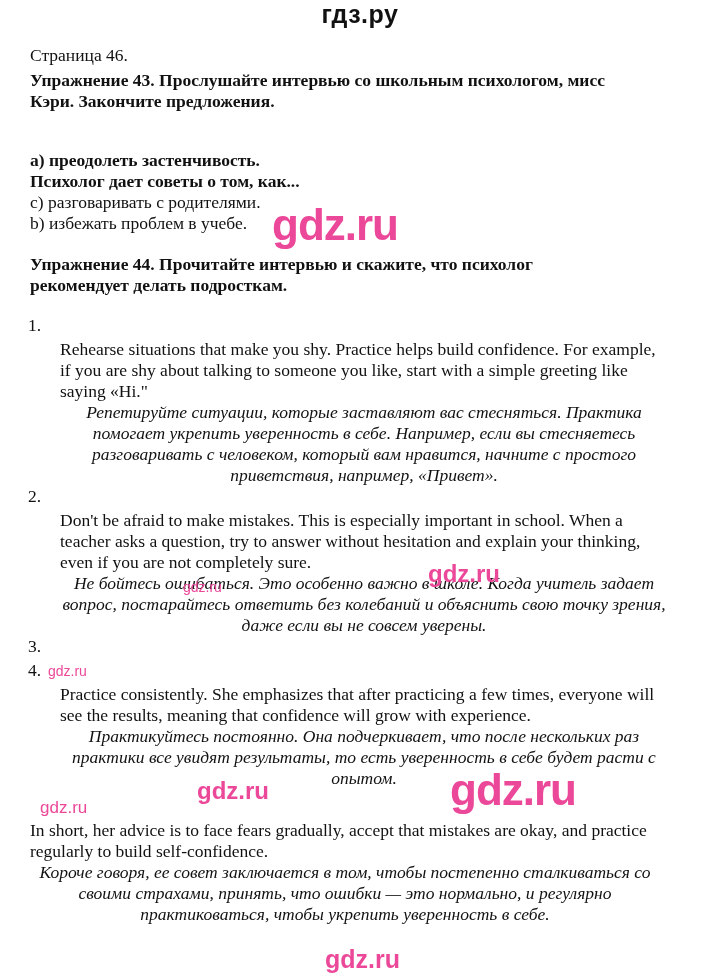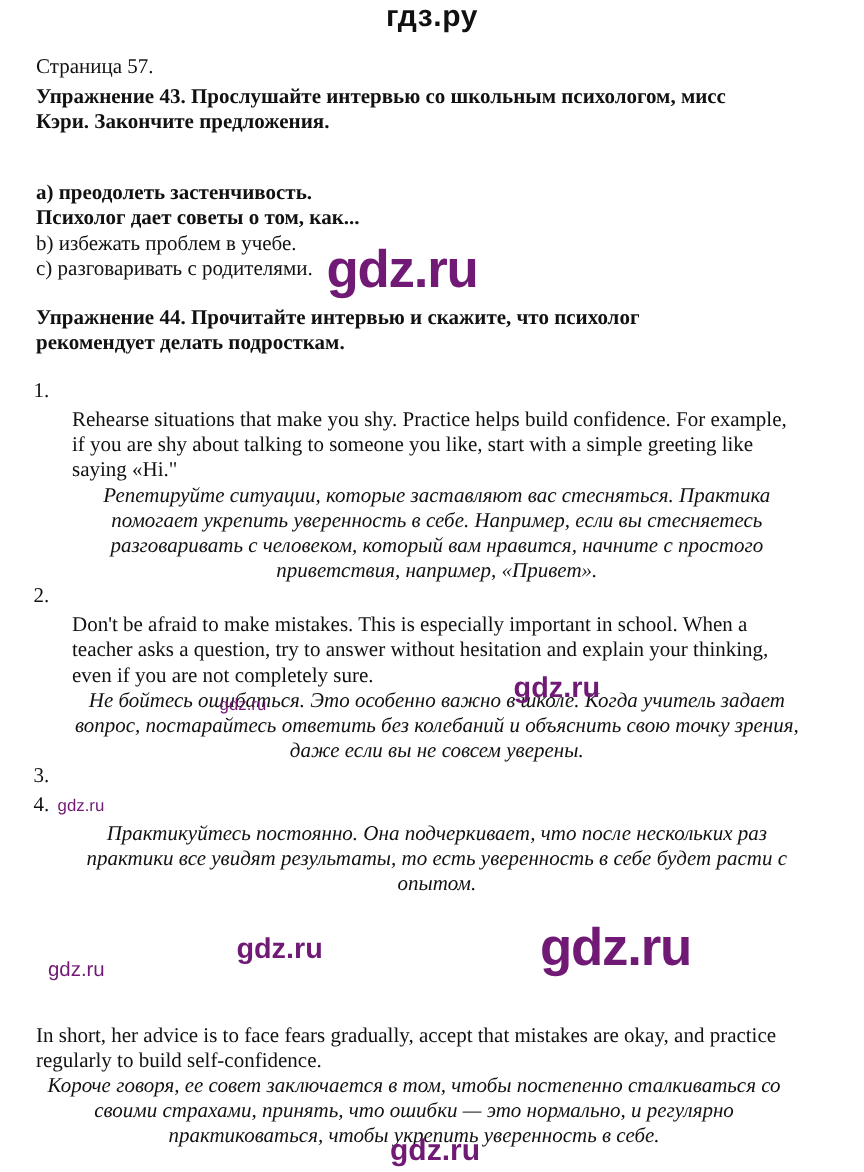--- a/index.html
+++ b/index.html
@@ -8,39 +8,39 @@
   .site-title { position: absolute; left: 0; width: 720px; top: 0; text-align: center;
                 font-family: "Liberation Sans", sans-serif; font-weight: bold; font-size: 25px;
                 letter-spacing: 0.5px; color: #111; }
   .block { position: absolute; left: 30px; width: 660px; font-size: 17.5px; line-height: 21px; }
   .bold { font-weight: bold; }
   .it { font-style: italic; text-align: center; }
   .num-list { position: absolute; left: 28px; width: 640px; font-size: 17.5px; line-height: 21px; }
   .item { display: flex; }
   .item .n { width: 32px; flex: none; }
   .item .body { flex: 1; margin-top: 24px; }
-  .wm { position: absolute; font-family: "Liberation Sans", sans-serif; font-weight: bold; color: #701a75; }
+  .wm { position: absolute; font-family: "Liberation Sans", sans-serif; font-weight: bold; color: #ec4899; }
   .wm-big { font-size: 44px; letter-spacing: -1px; }
   .wm-med { font-size: 24px; }
   .wm-small { font-size: 14px; font-weight: normal; }
 </style>
 </head>
 <body>
 
 <div class="site-title">гдз.ру</div>
 
-<div class="block" style="top:45px;">Страница 57.</div>
+<div class="block" style="top:45px;">Страница 46.</div>
 
 <div class="block bold" style="top:70px; width:620px;">Упражнение 43. Прослушайте интервью со школьным психологом, мисс Кэри. Закончите предложения.</div>
 
 <div class="block" style="top:150px;">
   <div class="bold">a) преодолеть застенчивость.</div>
   <div class="bold">Психолог дает советы о том, как...</div>
+  <div>c) разговаривать с родителями.</div>
   <div>b) избежать проблем в учебе.</div>
-  <div>c) разговаривать с родителями.</div>
 </div>
 
 <div class="block bold" style="top:254px; width:600px;">Упражнение 44. Прочитайте интервью и скажите, что психолог рекомендует делать подросткам.</div>
 
 <div class="num-list" style="top:315px;">
   <div class="item">
     <div class="n">1.</div>
     <div class="body">
       <div>Rehearse situations that make you shy. Practice helps build confidence. For example, if you are shy about talking to someone you like, start with a simple greeting like saying «Hi."</div>
       <div class="it">Репетируйте ситуации, которые заставляют вас стесняться. Практика помогает укрепить уверенность в себе. Например, если вы стесняетесь разговаривать с человеком, который вам нравится, начните с простого приветствия, например, «Привет».</div>
@@ -54,26 +54,27 @@
     </div>
   </div>
   <div class="item">
     <div class="n">3.</div>
     <div class="body">
     </div>
   </div>
   <div class="item">
     <div class="n">4.</div>
     <div class="body">
+      <div>Practice consistently. She emphasizes that after practicing a few times, everyone will see the results, meaning that confidence will grow with experience.</div>
       <div class="it">Практикуйтесь постоянно. Она подчеркивает, что после нескольких раз практики все увидят результаты, то есть уверенность в себе будет расти с опытом.</div>
     </div>
   </div>
 </div>
 
-<div class="block" style="top:852px; width:630px;">
+<div class="block" style="top:820px; width:630px;">
   <div>In short, her advice is to face fears gradually, accept that mistakes are okay, and practice regularly to build self-confidence.</div>
   <div class="it">Короче говоря, ее совет заключается в том, чтобы постепенно сталкиваться со своими страхами, принять, что ошибки — это нормально, и регулярно практиковаться, чтобы укрепить уверенность в себе.</div>
 </div>
 
 <div class="wm wm-big" style="left:272px; top:200px;">gdz.ru</div>
 <div class="wm wm-med" style="left:428px; top:560px;">gdz.ru</div>
 <div class="wm wm-small" style="left:183px; top:579px;">gdz.ru</div>
 <div class="wm wm-small" style="left:48px; top:663px;">gdz.ru</div>
 <div class="wm wm-med" style="left:197px; top:777px;">gdz.ru</div>
 <div class="wm wm-big" style="left:450px; top:765px;">gdz.ru</div>

